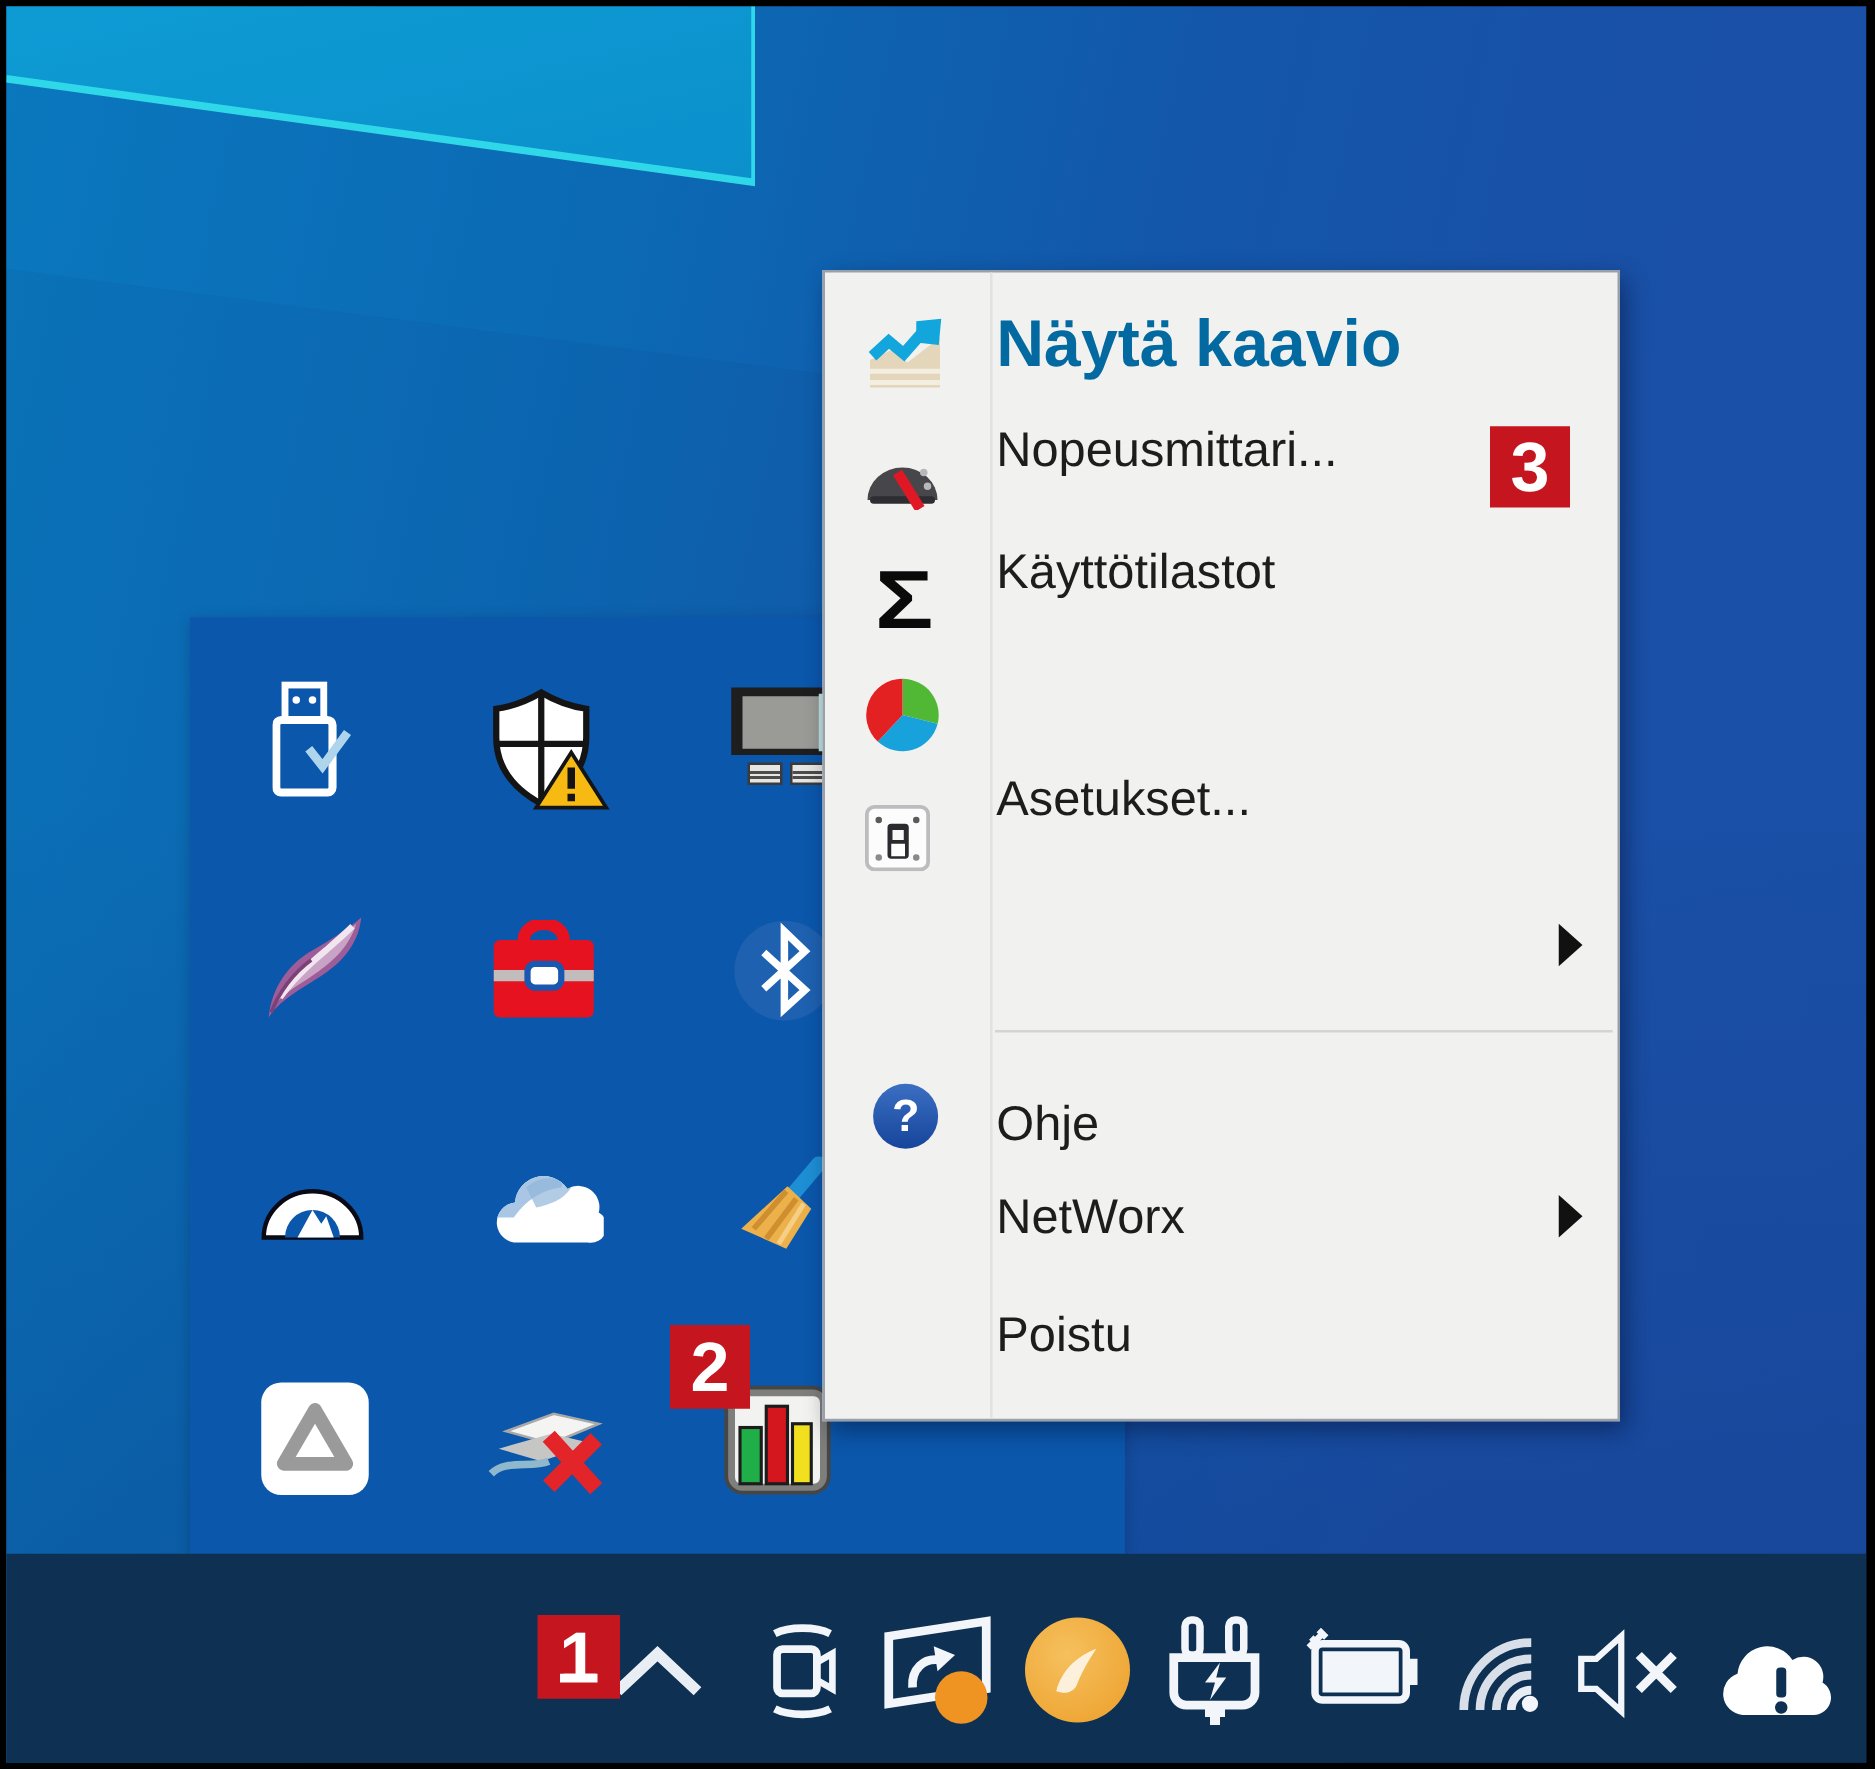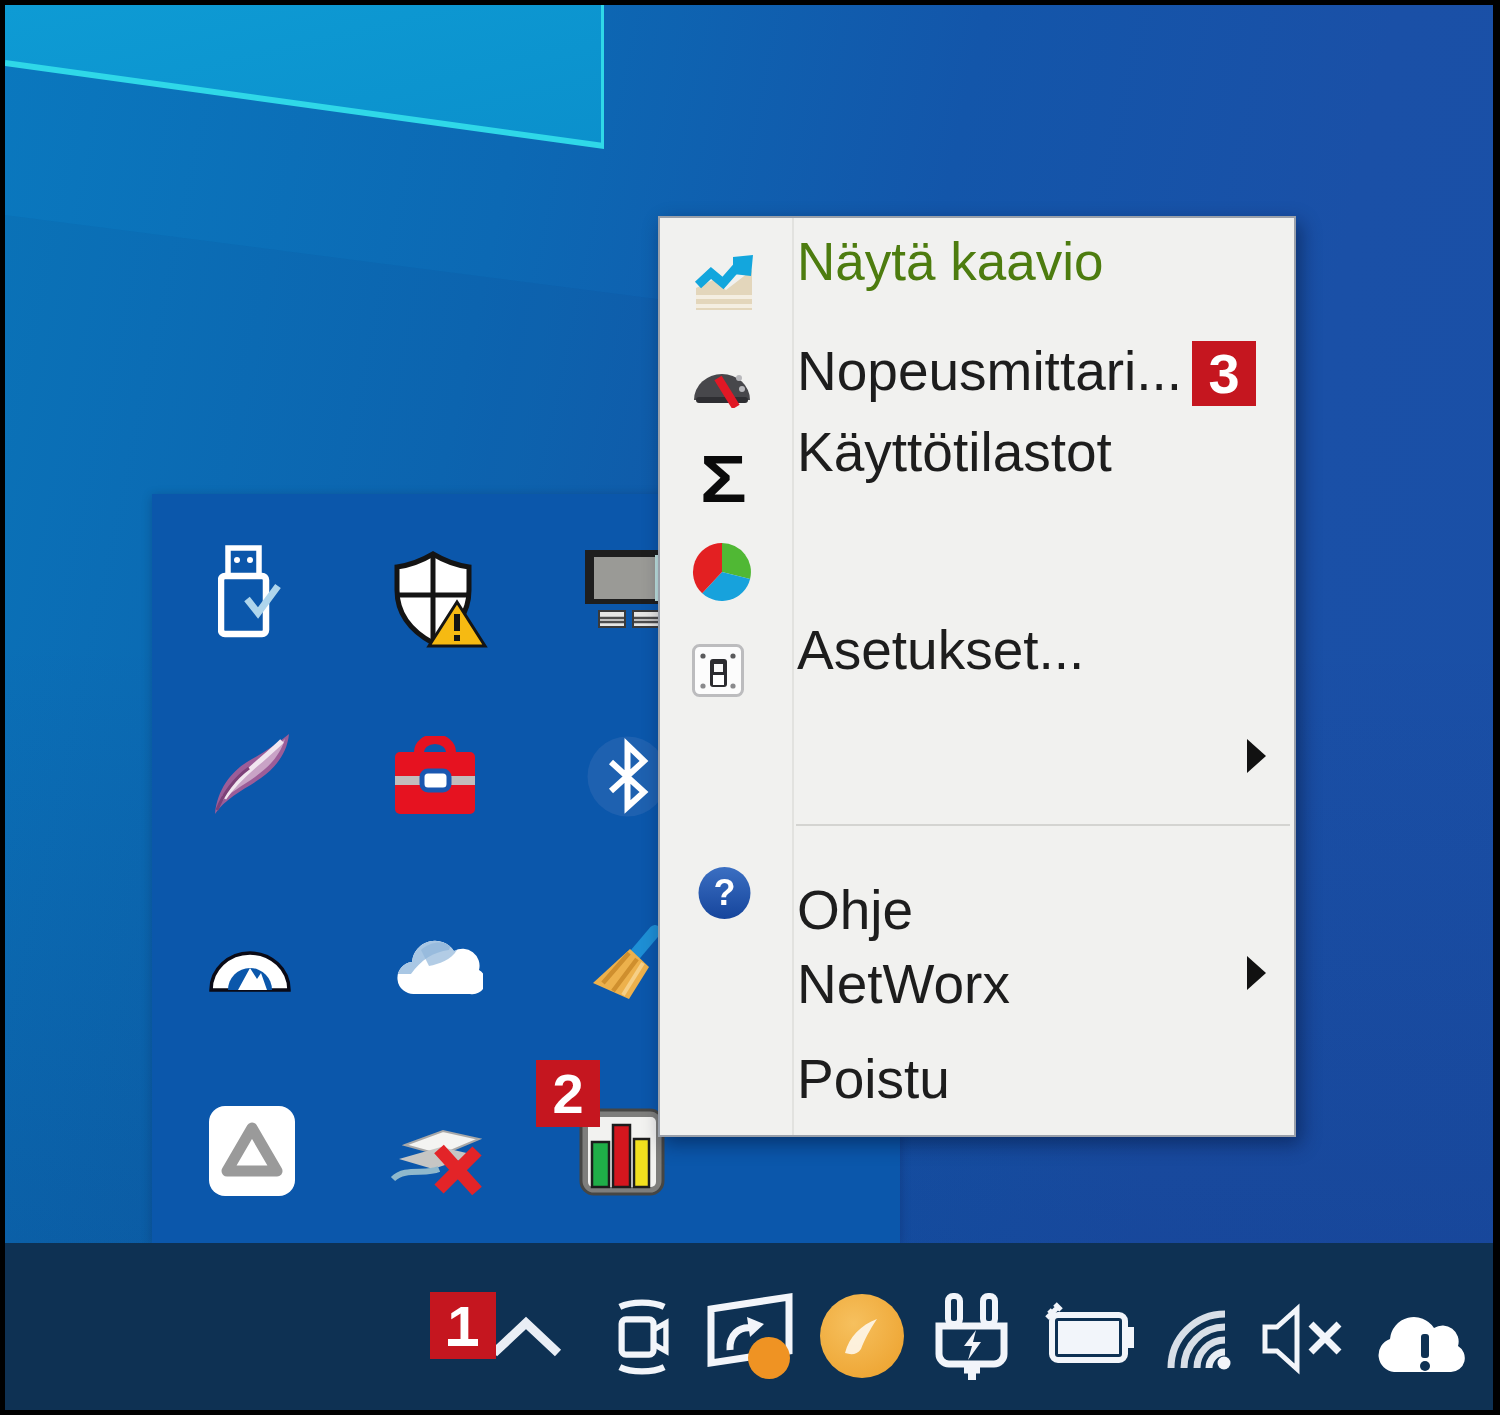--- a/index.html
+++ b/index.html
@@ -5,21 +5,21 @@
 #desk{position:absolute;left:5px;top:5px;width:1488px;height:1405px;overflow:hidden;
  background:linear-gradient(102deg,#0a78be 0%,#0c69b4 30%,#1356aa 55%,#1a50a7 78%,#1a4fa6 100%)}
 #facet{position:absolute;left:0;top:0;width:100%;height:100%;
  background:rgba(9,40,110,0.06);
  clip-path:polygon(0px 210px,660px 295px,660px 1405px,0px 1405px)}
 #quad{position:absolute;left:0;top:0;width:599px;height:147px}
 #flyout{position:absolute;left:147px;top:489px;width:748px;height:750px;background:#0b57ab;box-shadow:0 2px 10px rgba(0,10,40,.22)}
 #taskbar{position:absolute;left:0;top:1238px;width:1488px;height:167px;background:#0e3153}
 #menu{position:absolute;left:653px;top:211px;width:634px;height:917px;background:#f1f1ef;border:2px solid #9aa0aa;box-shadow:5px 7px 18px rgba(0,10,40,.45)}
 .gline{position:absolute;left:132px;top:0;bottom:0;width:2px;background:#e2e2df}
-.mi{position:absolute;left:137px;font-size:55px;color:#1d1d1d;white-space:nowrap}
+.mi{position:absolute;left:137px;font-size:39px;color:#1d1d1d;white-space:nowrap}
 .sep{position:absolute;left:136px;right:4px;height:2px;background:#d4d4d1}
 .arr{position:absolute;width:0;height:0;border-left:19px solid #111;border-top:17px solid transparent;border-bottom:17px solid transparent}
 .badge{position:absolute;background:#c5161f;color:#fff;font-weight:bold;display:flex;align-items:center;justify-content:center;z-index:9}
 .ic{position:absolute}
 </style></head>
 <body>
 <div id="desk">
   <svg id="quad" viewBox="0 0 599 147" preserveAspectRatio="none">
     <defs>
         <linearGradient id="qg" x1="0" y1="0" x2="1" y2="1">
@@ -168,23 +168,23 @@
     <path d="M52,21 L80,49 M80,21 L52,49" stroke="#f2f5fa" stroke-width="7"></path>
   </svg>
   <svg class="ic" style="left:1365px;top:1297px" width="95" height="76" viewBox="0 0 95 76">
     <path d="M24,70 A17,17 0 0 1 20,37 A24,24 0 0 1 64,26 A16,16 0 0 1 88,44 A14,14 0 0 1 81,70 Z" fill="#fff"></path>
     <rect x="51" y="32" width="8" height="24" rx="3" fill="#0e3153"></rect>
     <circle cx="55" cy="64" r="5" fill="#0e3153"></circle>
   </svg>
 
   <div id="menu">
     <div class="gline"></div>
-    <div class="mi" style="top:13px;font-weight:normal;font-size:53px;color:#4d7c0f">Näytä kaavio</div>
+    <div class="mi" style="top:27px;font-weight:bold;font-size:53px;color:#0369a1">Näytä kaavio</div>
     <div class="mi" style="top:121px">Nopeusmittari...</div>
-    <div class="mi" style="top:202px">Käyttötilastot</div>
+    <div class="mi" style="top:218px">Käyttötilastot</div>
     <div class="mi" style="top:400px">Asetukset...</div>
     <div class="sep" style="top:606px"></div>
     <div class="mi" style="top:660px">Ohje</div>
     <div class="mi" style="top:734px">NetWorx</div>
     <div class="mi" style="top:829px">Poistu</div>
     <div class="arr" style="left:587px;top:521px"></div>
     <div class="arr" style="left:587px;top:738px"></div>
     <svg class="ic" style="left:33px;top:36px" width="62" height="58" viewBox="0 0 62 58">
       <path d="M3,56 L3,34 L20,26 L33,36 L59,16 L59,56 Z" fill="#e3d6bb"></path>
       <rect x="3" y="41" width="56" height="4" fill="#f4eee1"></rect>

